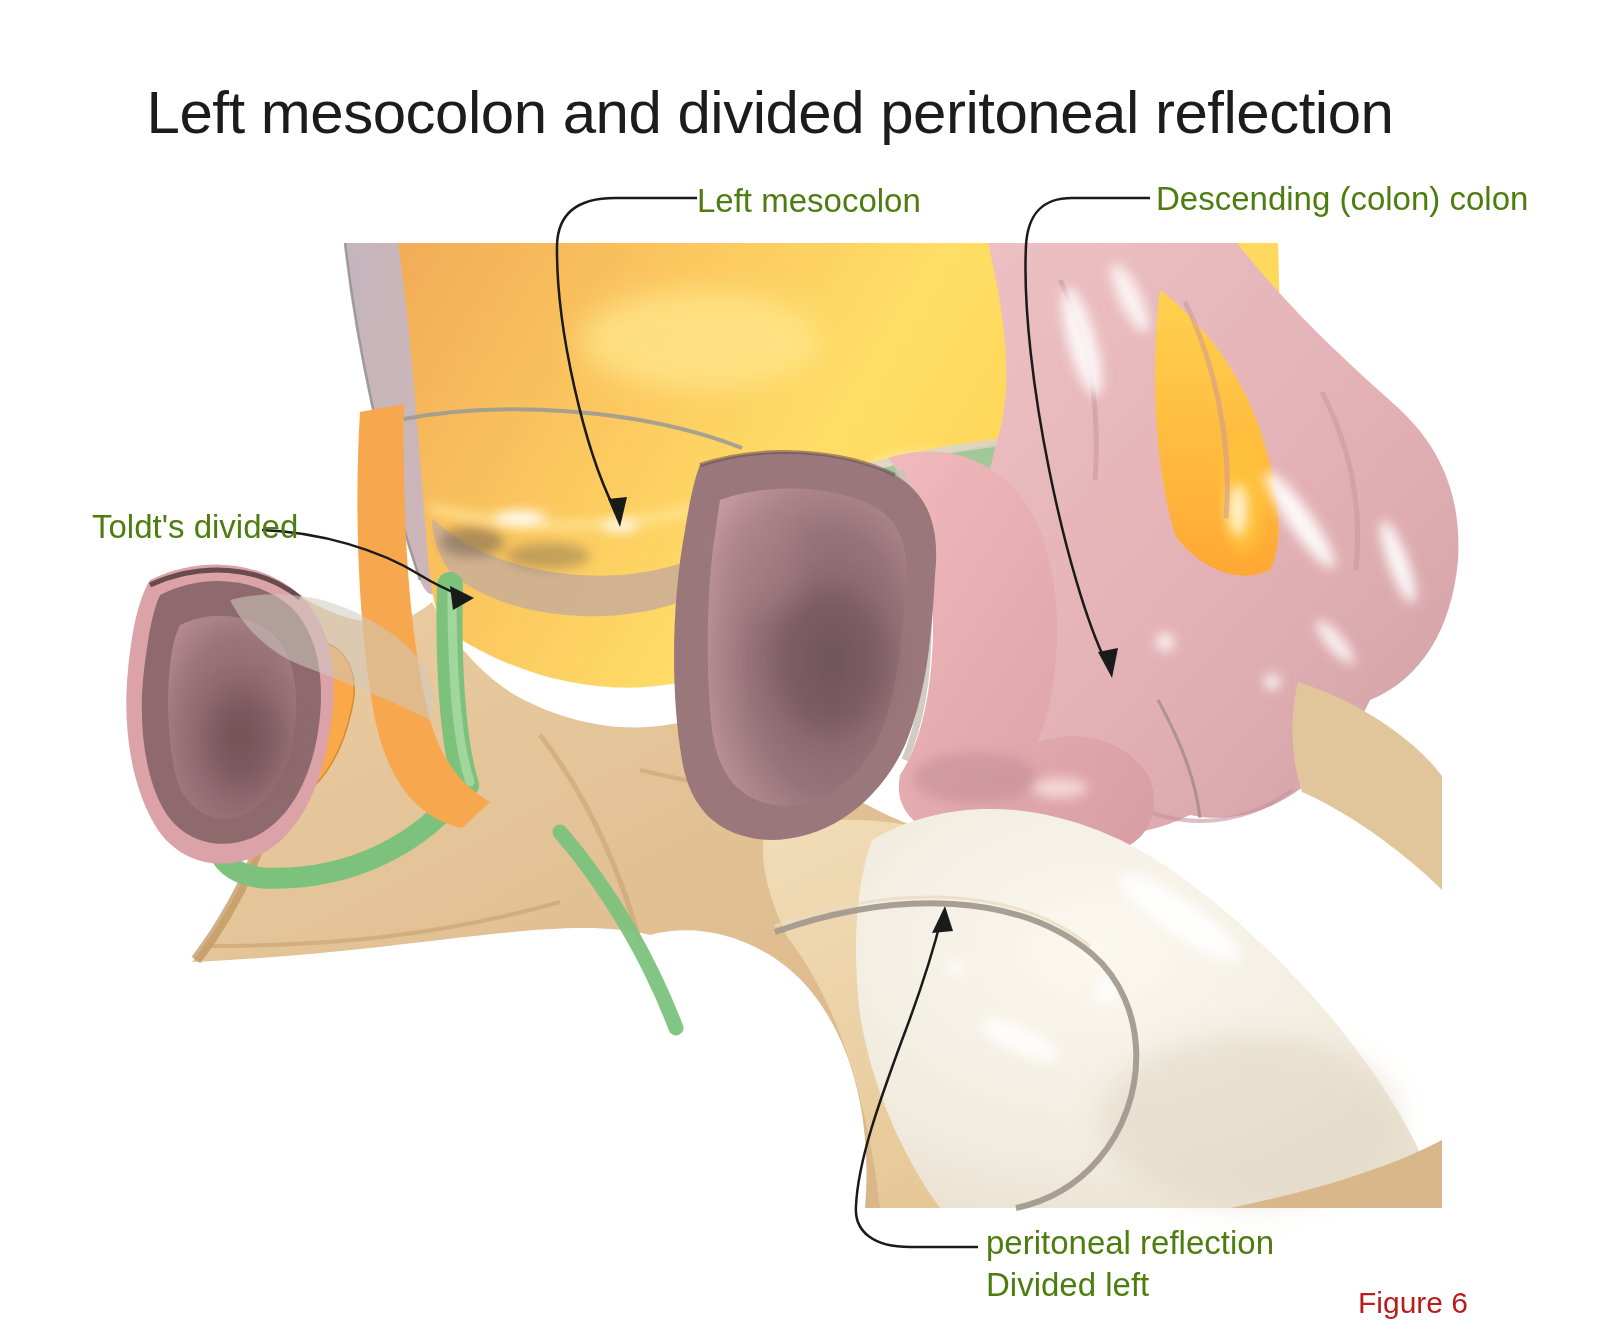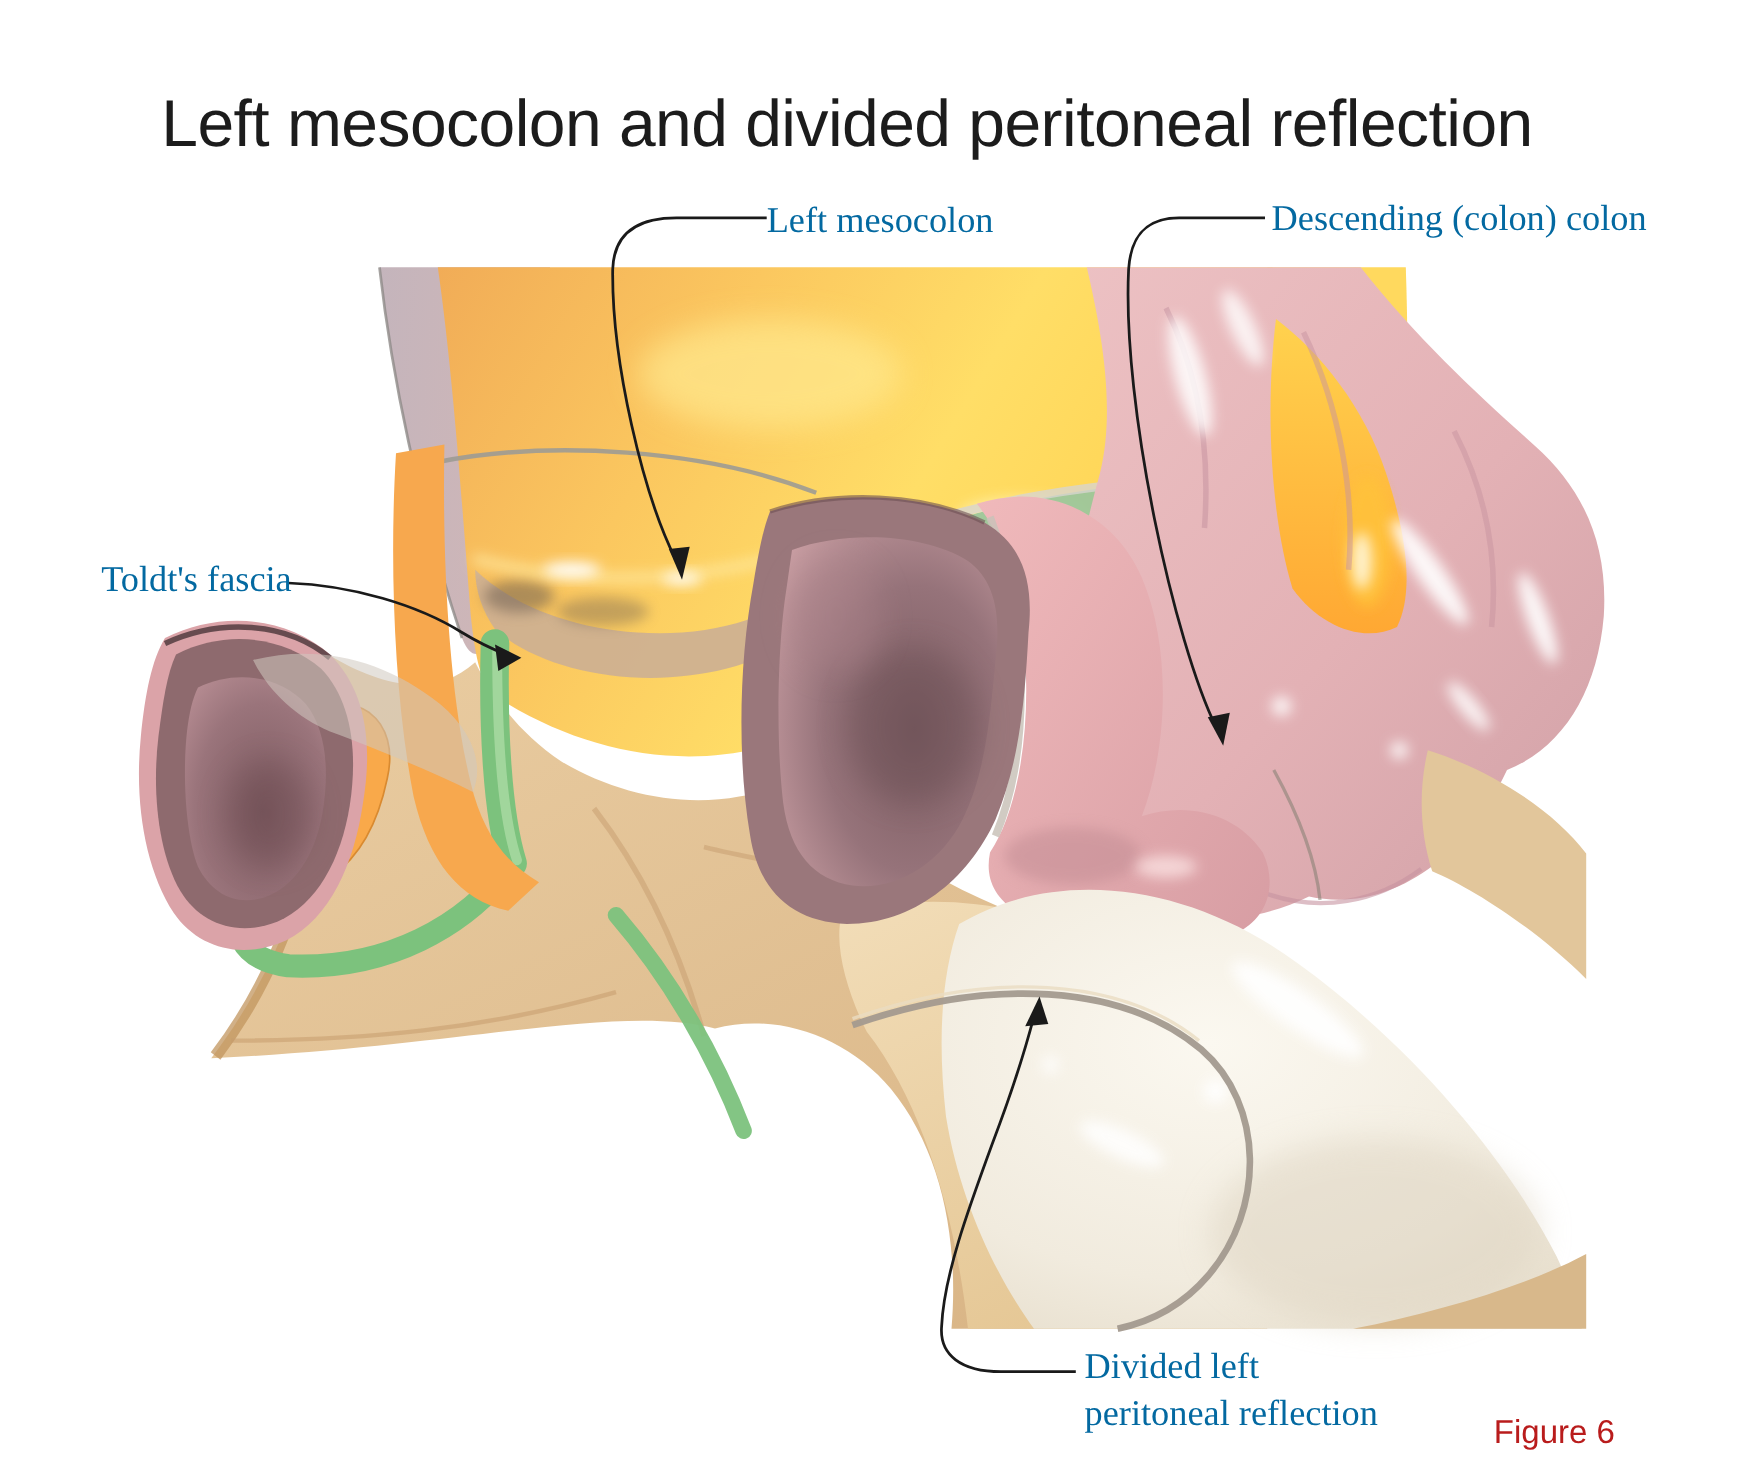--- a/index.html
+++ b/index.html
@@ -1,20 +1,20 @@
 <!DOCTYPE html>
 <html><head>
 <meta charset="utf-8">
 <style>
   html,body{margin:0;padding:0;background:#ffffff;}
   body{width:1600px;height:1330px;position:relative;font-family:"Liberation Sans",sans-serif;overflow:hidden;}
   .stage{position:absolute;left:0;top:0;width:1600px;height:1330px;margin-top:40px;}
   .page-title{position:absolute;left:90px;top:38px;width:1360px;text-align:center;
     font-size:60px;color:#1c1c1c;font-weight:400;letter-spacing:-0.5px;}
-  .label{position:absolute;font-size:33px;color:#0369a1;line-height:1.28;white-space:nowrap;font-family:Liberation Serif, serif;}
+  .label{position:absolute;font-size:33px;color:#4d7c0f;line-height:1.28;white-space:nowrap;}
   .label .lline{display:block;}
   .fig-caption{position:absolute;font-size:30px;color:#b91c1c;}
   svg{position:absolute;left:0;top:0;}
 </style>
 </head>
 <body>
 
 <div class="stage">
 
 <svg width="1600" height="1330" viewBox="0 0 1600 1330">
@@ -199,22 +199,22 @@
     <path d="M945,866 L932,893 L953,891 Z"></path>
   </g>
 </svg>
 
 <div class="page-title">Left mesocolon and divided peritoneal reflection</div>
 
 <div class="label" style="left:697px;top:140px;">Left mesocolon</div>
 
 <div class="label" style="left:1156px;top:138px;">Descending (colon) colon</div>
 
-<div class="label" style="left:92px;top:466px;">Toldt's fascia</div>
+<div class="label" style="left:92px;top:466px;">Toldt's divided</div>
 
 <div class="label" style="left:986px;top:1182px;">
+  <span class="lline">peritoneal reflection</span>
   <span class="lline">Divided left</span>
-  <span class="lline">peritoneal reflection</span>
 </div>
 
 <div class="fig-caption" style="left:1358px;top:1246px;">Figure 6</div>
 
 </div>
 
 </body></html>

